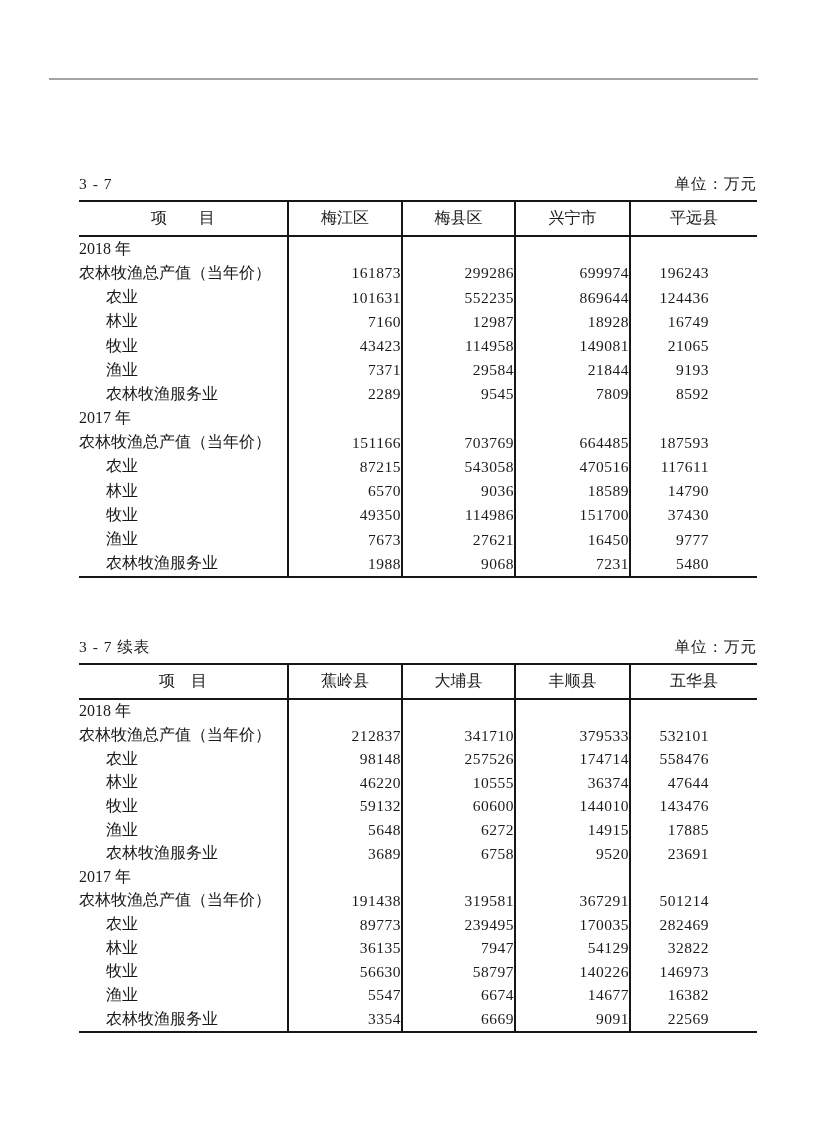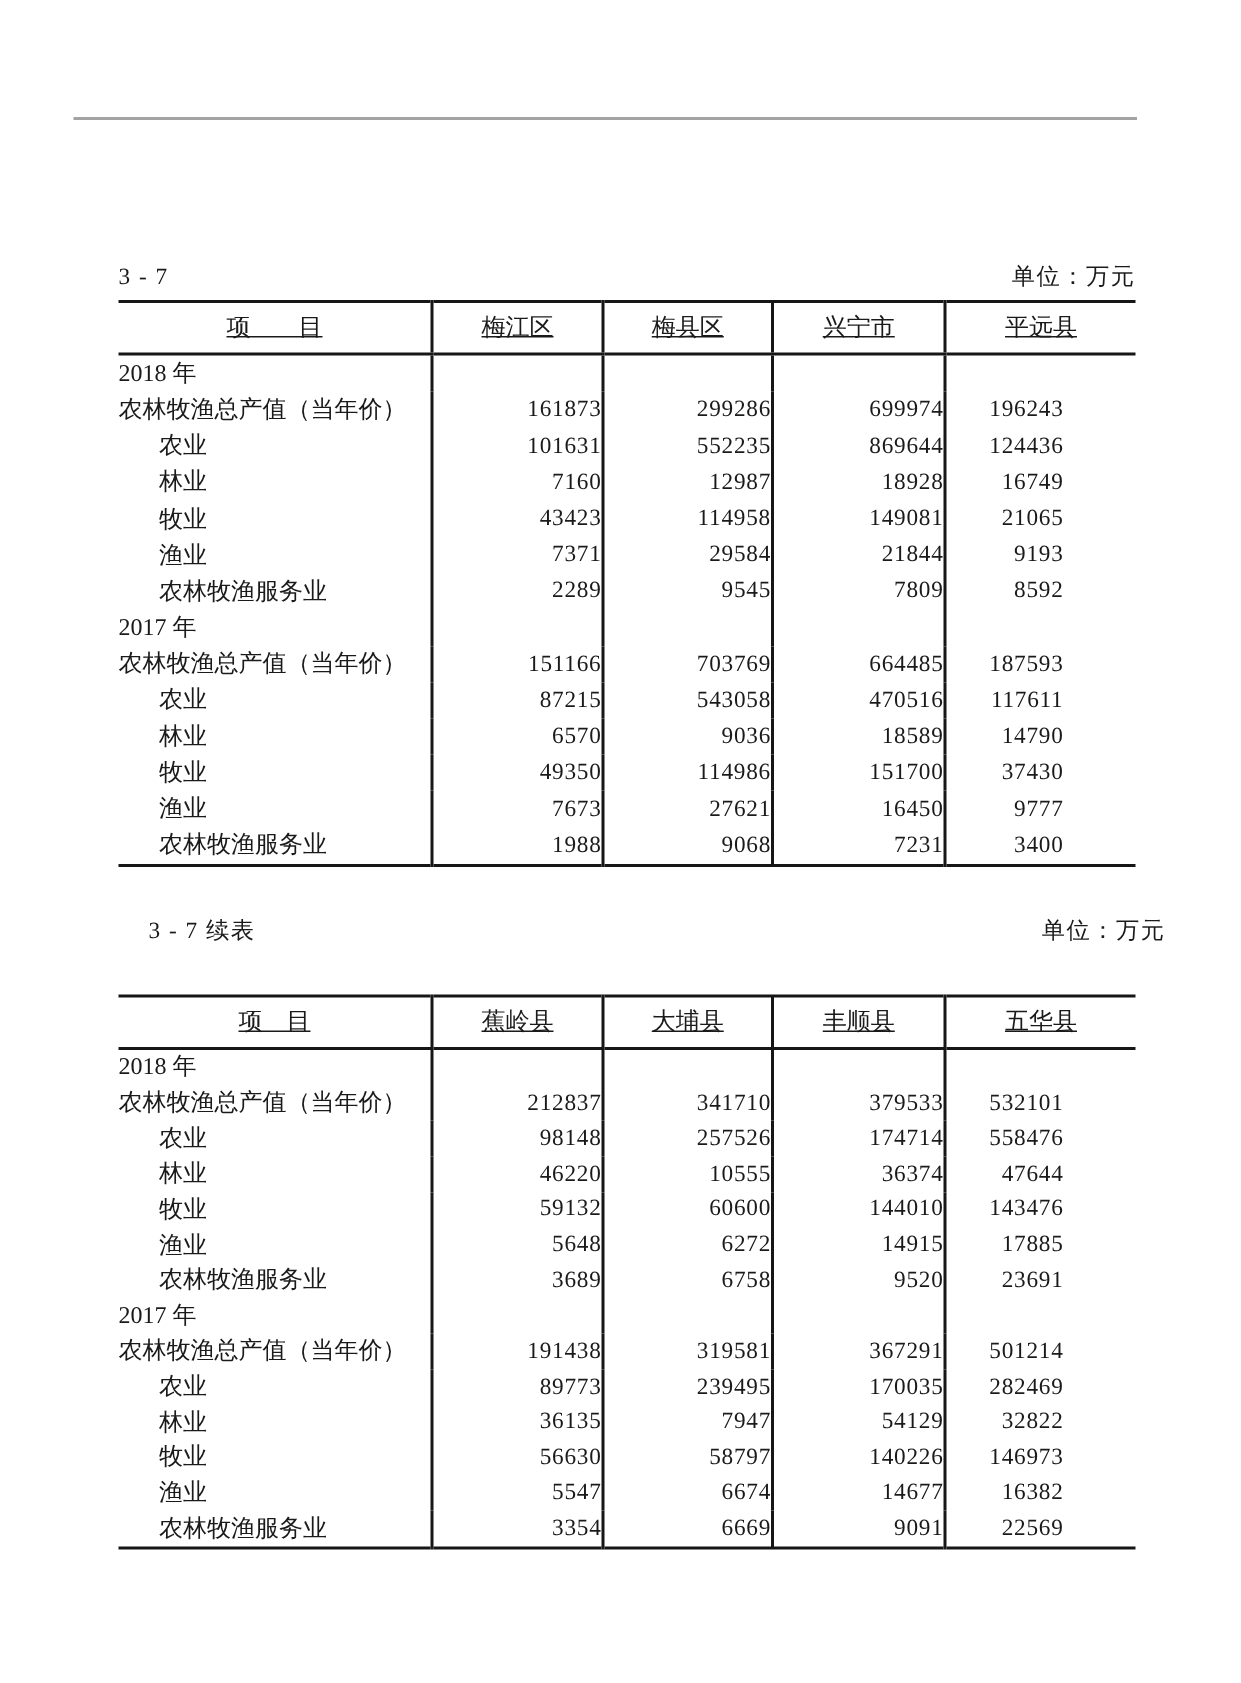--- a/index.html
+++ b/index.html
@@ -28,34 +28,34 @@
     left: 79px;
     width: 678px;
     display: flex;
     justify-content: space-between;
     align-items: baseline;
     font-size: 15.5px;
     letter-spacing: 1px;
     text-align: center;
   }
   .caption.c1 { top: 174px; }
-  .caption.c2 { top: 610px; margin-left: 20px; }
+  .caption.c2 { top: 637px; }
   table.stat {
     position: absolute;
     left: 79px;
     width: 678px;
     border-collapse: collapse;
     table-layout: fixed;
     font-size: 16px;
     border-top: 2px solid #161616;
     border-bottom: 2px solid #161616;
   }
   table.t1 { top: 200px; height: 378px; }
   table.t2 { top: 663px; height: 370px; }
-  table.stat thead tr { height: 35px; text-decoration: underline; }
+  table.stat thead tr { height: 35px; }
   table.stat th {
     font-weight: normal;
     text-align: center;
     border-bottom: 2px solid #161616;
     padding: 0;
     font-size: 16px;
   }
   table.stat td {
     padding: 0;
     white-space: nowrap;
@@ -184,21 +184,21 @@
         <td class="v num">7673</td>
         <td class="v num">27621</td>
         <td class="v num">16450</td>
         <td class="v num last">9777</td>
       </tr>
       <tr>
         <td class="lbl ind">农林牧渔服务业</td>
         <td class="v num">1988</td>
         <td class="v num">9068</td>
         <td class="v num">7231</td>
-        <td class="v num last">3400</td>
+        <td class="v num last">5480</td>
       </tr>
     </tbody>
   </table>
 
 <div class="caption c2">
   <span>3 - 7 续表</span>
   <span>单位：万元</span>
 </div>
 
 <table class="stat t2">

